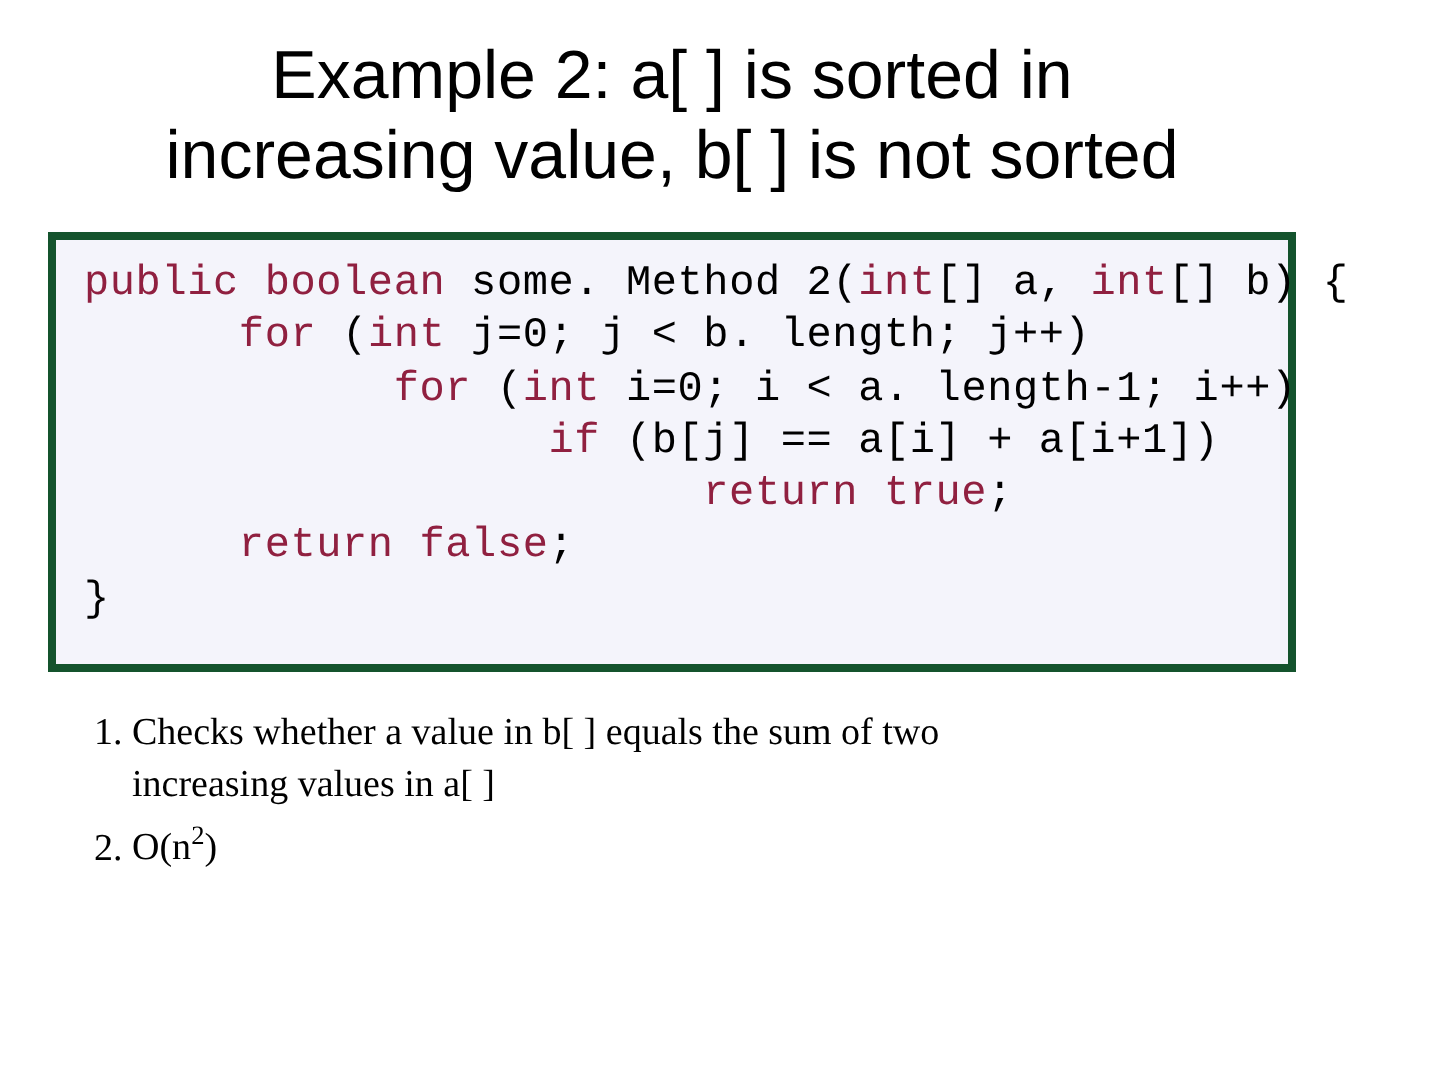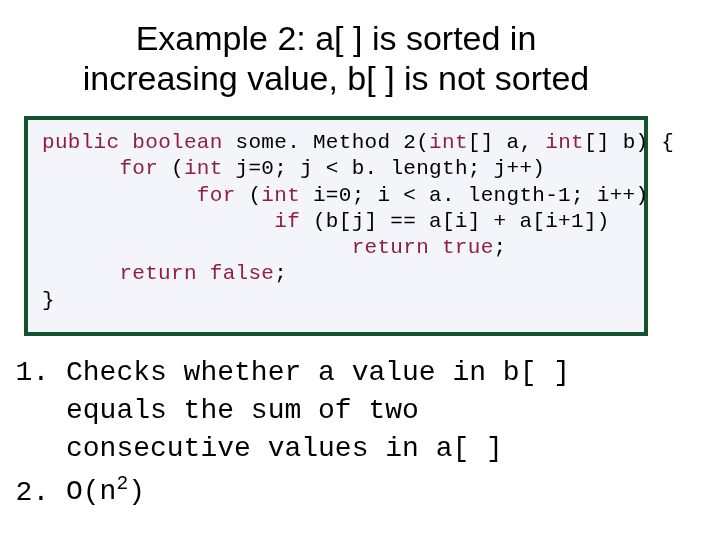--- a/index.html
+++ b/index.html
@@ -34,23 +34,23 @@
     line-height: 1.25;
     white-space: pre;
     color: #000000;
     letter-spacing: 0.3px;
   }
   .code-line { display: block; }
   .kw { color: #902040; }
   .list {
     margin: 18px 0 0 0;
     padding: 0 0 0 36px;
-    font-size: 28px;
+    font-size: 19px;
     line-height: 1.35;
-    font-family: Liberation Mono, monospace;
+    font-family: Liberation Serif, serif;
   }
   .list li {
     margin: 0 0 4px 6px;
   }
   sup { font-size: 0.7em; }
 </style>
 </head>
 <body>
 
 <div class="slide">
@@ -58,20 +58,20 @@
   <h1 class="title">
     <span>Example 2: a[ ] is sorted in</span><br>
     <span>increasing value, b[ ] is not sorted</span>
   </h1>
 
   <div class="code-box"><span class="code-line"><span class="kw">public</span><span> </span><span class="kw">boolean</span><span> some. Method 2(</span><span class="kw">int</span><span>[] a, </span><span class="kw">int</span><span>[] b) {</span></span><span class="code-line"><span class="kw">      for</span><span> (</span><span class="kw">int</span><span> j=0; j &lt; b. length; j++)</span></span><span class="code-line"><span class="kw">            for</span><span> (</span><span class="kw">int</span><span> i=0; i &lt; a. length-1; i++)</span></span><span class="code-line"><span class="kw">                  if</span><span> (b[j] == a[i] + a[i+1])</span></span><span class="code-line"><span class="kw">                        return</span><span> </span><span class="kw">true</span><span>;</span></span><span class="code-line"><span class="kw">      return</span><span> </span><span class="kw">false</span><span>;</span></span><span class="code-line"><span>}</span></span></div>
 
   <ol class="list">
     <li>
       <span>Checks whether a value in b[ ] equals the sum of two</span><br>
-      <span>consecutive values in a[ ]</span>
+      <span>increasing values in a[ ]</span>
     </li>
     <li>
       <span>O(n</span><sup>2</sup><span>)</span>
     </li>
   </ol>
 
 </div>
 
 </body></html>

